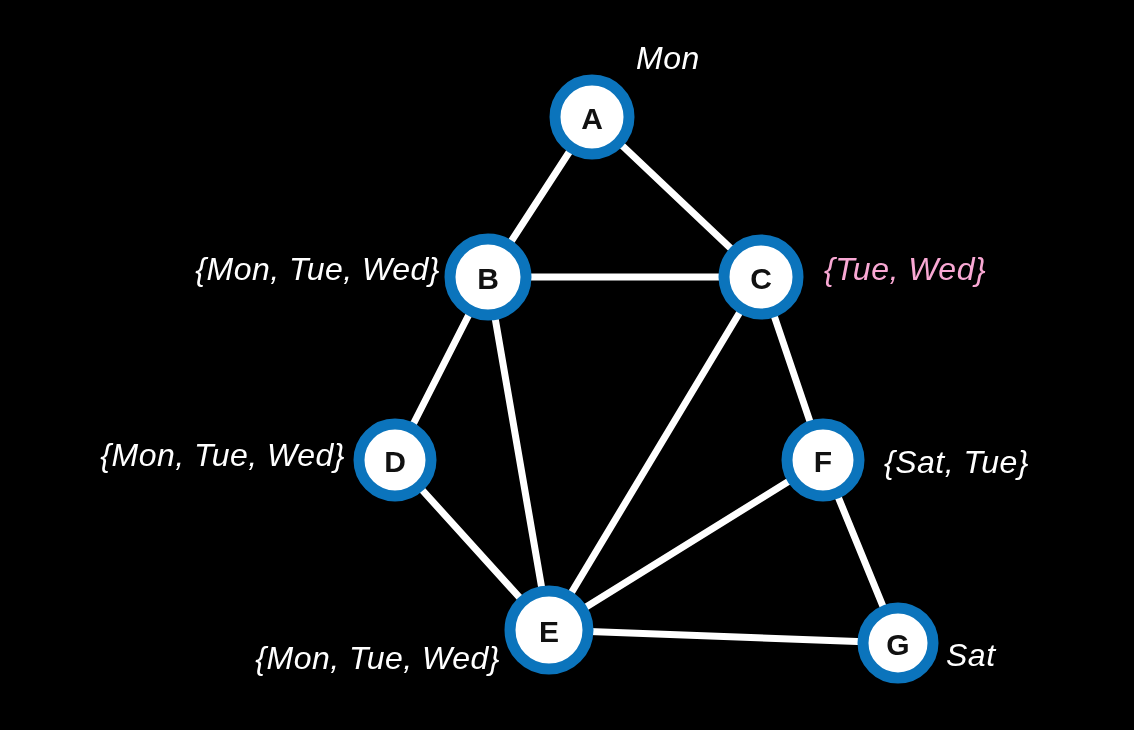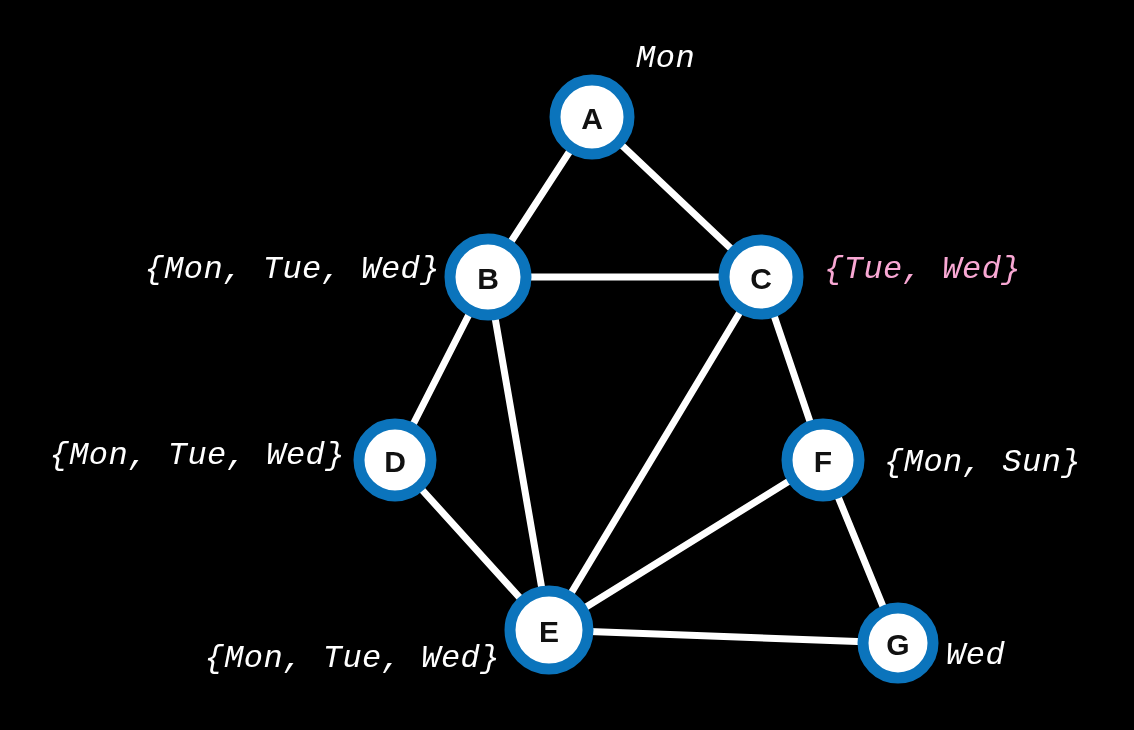--- a/index.html
+++ b/index.html
@@ -37,21 +37,21 @@
     fill: #111111;
     font-family: "Liberation Sans", "DejaVu Sans", sans-serif;
     font-weight: bold;
     font-size: 30px;
     text-anchor: middle;
     dominant-baseline: central;
   }
   .domain-label {
     position: absolute;
     color: #ffffff;
-    font-family: Liberation Mono, monospace;
+    font-family: Liberation Sans, sans-serif;
     font-style: italic;
     font-size: 32px;
     white-space: nowrap;
     letter-spacing: 0.5px;
     text-shadow: 0 1px 1px rgba(0,0,0,0.9);
   }
   .lbl-right { transform: translate(0, -50%); }
   .lbl-left  { transform: translate(-100%, -50%); }
 </style>
 </head>
@@ -102,16 +102,16 @@
           <text x="898" y="644" class="node-letter" fill="#111111">G</text>
         </g>
       </g>
   </svg>
   <div id="label-layer">
       <div class="domain-label lbl-right" style="left: 636px; top: 58px; color: rgb(255, 255, 255);">Mon</div>
       <div class="domain-label lbl-left" style="left: 440px; top: 269px; color: rgb(255, 255, 255);">{Mon, Tue, Wed}</div>
       <div class="domain-label lbl-right" style="left: 824px; top: 269px; color: #f9a8d4;">{Tue, Wed}</div>
       <div class="domain-label lbl-left" style="left: 345px; top: 455px; color: rgb(255, 255, 255);">{Mon, Tue, Wed}</div>
       <div class="domain-label lbl-left" style="left: 500px; top: 658px; color: rgb(255, 255, 255);">{Mon, Tue, Wed}</div>
-      <div class="domain-label lbl-right" style="left: 884px; top: 462px; color: rgb(255, 255, 255);">{Mon, Sun}</div>
-      <div class="domain-label lbl-right" style="left: 946px; top: 655px; color: rgb(255, 255, 255);">Wed</div>
+      <div class="domain-label lbl-right" style="left: 884px; top: 462px; color: rgb(255, 255, 255);">{Sat, Tue}</div>
+      <div class="domain-label lbl-right" style="left: 946px; top: 655px; color: rgb(255, 255, 255);">Sat</div>
     </div>
 </div>
 
 </body></html>

